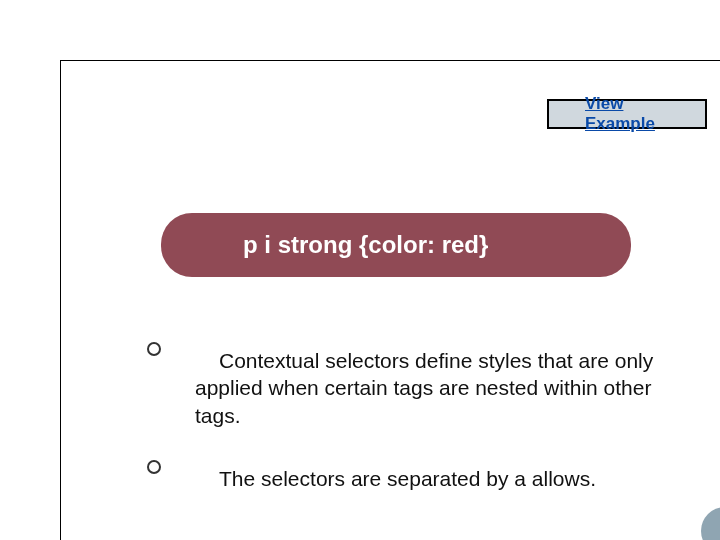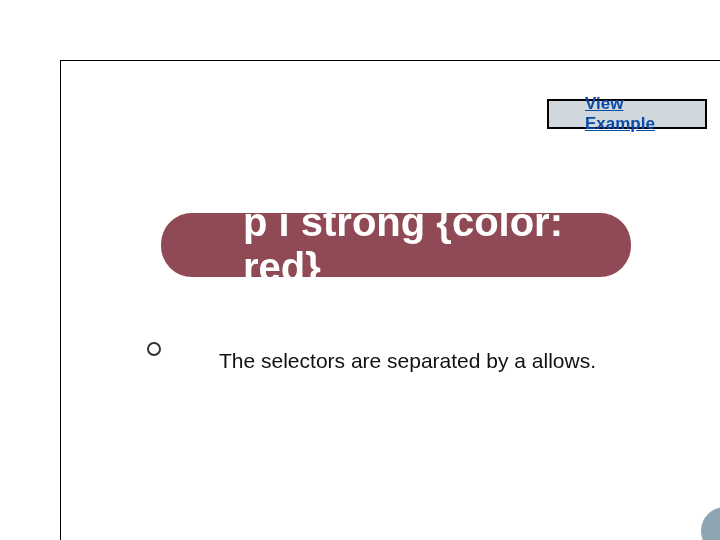--- a/index.html
+++ b/index.html
@@ -42,21 +42,21 @@
     position: absolute;
     top: 140px;
     left: 88px;
     width: 470px;
     height: 64px;
     background: #904a55;
     color: #fff;
     display: flex;
     align-items: center;
     padding-left: 58px;
-    font-size: 40px;
+    font-size: 24px;
     font-weight: bold;
     border-radius: 31px;
   }
   .bullets {
     position: absolute;
     top: 238px;
     left: 46px;
     right: 60px;
     list-style: none;
     font-size: 21px;
@@ -98,19 +98,22 @@
     <span>View Example</span>
   </div>
 
 
   <div class="code-bar">
     <span>p i strong {color: red}</span>
   </div>
 
   <ul class="bullets">
     <li>
+      <span>Contextual selectors define styles that are only applied when certain tags are nested within other tags.</span>
+    </li>
+    <li>
       <span>The selectors are separated by a allows.</span>
     </li>
   </ul>
 
   <div class="accent-circle"></div>
 
 </div>
 
 </body></html>

